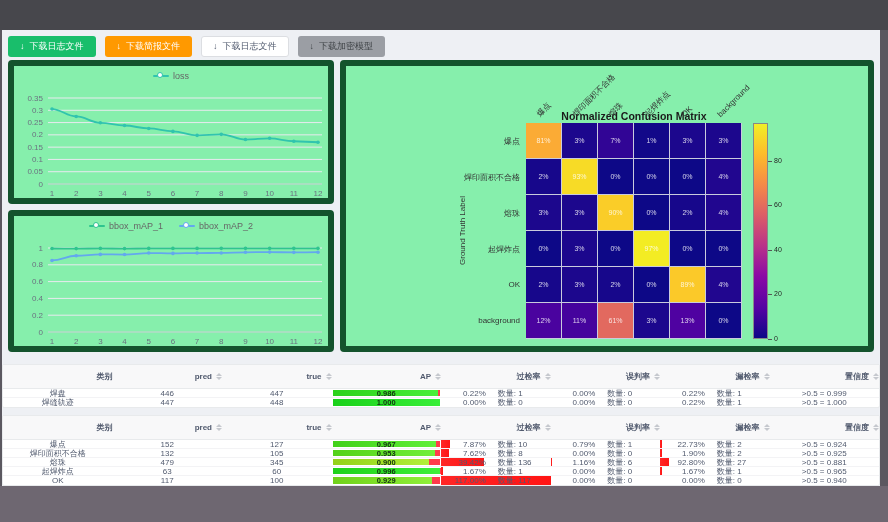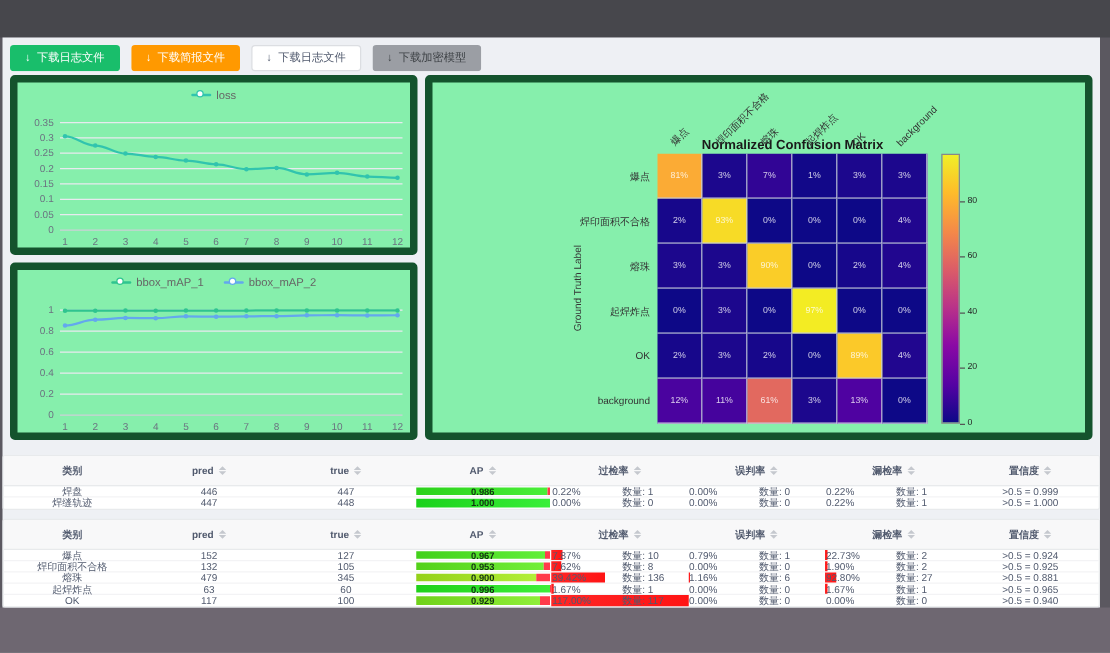--- a/index.html
+++ b/index.html
@@ -51,37 +51,37 @@
                writing-mode:vertical-rl; transform:rotate(180deg); text-align:center; font-size:8px; color:#333; }
   .cm-colorbar { position:absolute; left:407px; top:57px; width:15px; height:216px; border:1px solid #888;
      background:linear-gradient(to top,#0d0887 0%,#5402a3 14%,#8b0aa5 29%,#b93289 43%,#db5c68 57%,#f48849 71%,#febc2a 86%,#f1ef27 100%); }
   .cm-cbtick { position:absolute; font-size:7px; color:#262626; left:428px; }
   .cm-cbmark { position:absolute; left:422px; width:4px; height:1px; background:#555; }
 
   
   .tables { position:absolute; left:0; top:334px; width:878px; }
   .dtable { background:#fff; border:1px solid #e8eaec; border-radius:2px; margin-bottom:7px; }
   .thead { display:flex; background:#f8f8f9; height:24px; border-bottom:1px solid #e8eaec; }
-  .th { flex:1; display:flex; align-items:center; justify-content:center;
+  .th { flex:1; display:flex; align-items:center; justify-content:flex-end;
         font-size:8px; font-weight:bold; color:#515a6e; }
   .sort { display:inline-flex; flex-direction:column; margin-left:4px; }
   .sort i { width:0; height:0; border-left:3px solid transparent; border-right:3px solid transparent; display:block; }
   .sort .up { border-bottom:3.5px solid #c5c8ce; margin-bottom:1.5px; }
   .sort .dn { border-top:3.5px solid #c5c8ce; }
   .trow { display:flex; height:9px; align-items:center; border-bottom:1px solid #f3f3f5; }
   .trow:last-child { border-bottom:none; }
   .td { flex:1; position:relative; height:100%; display:flex; align-items:center; justify-content:center;
         font-size:8px; color:#515a6e; line-height:9px; }
   .ap-wrap { position:absolute; left:1px; right:1px; top:1px; bottom:1px; display:flex; }
   .ap-green { height:100%; }
   .ap-red { height:100%; background:#ff3b4b; }
   .ap-text { position:relative; z-index:2; font-size:7.5px; color:#123312; font-weight:bold; }
   .rate-bar { position:absolute; left:0; top:0; bottom:0; background:linear-gradient(90deg,#ff2626,#ff1414); z-index:1; }
   .rate-text { position:relative; z-index:2; display:flex; width:100%; justify-content:center; gap:12px; }
-  .rate-pct { width:44px; }
+  .rate-pct { width:44px; text-align:right; }
   .rate-cnt { width:52px; text-align:left; }
 </style>
 </head>
 <body>
 
 <div class="topstrip"></div>
 <div class="botstrip"></div>
 
 <div class="content">
   <div class="toolbar" id="toolbar">

